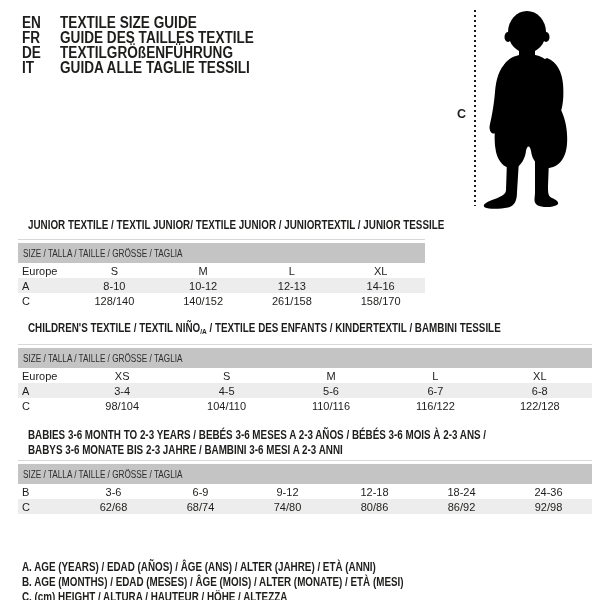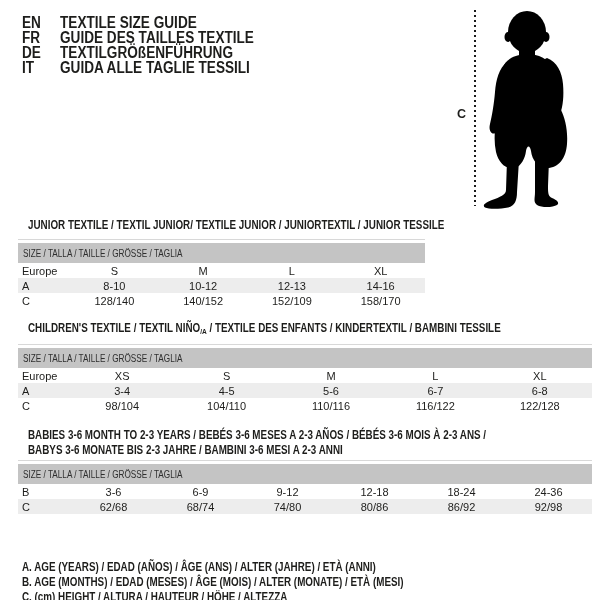--- a/index.html
+++ b/index.html
@@ -107,21 +107,21 @@
       <span class="cell lbl">A</span>
       <span class="cell">8-10</span>
       <span class="cell">10-12</span>
       <span class="cell">12-13</span>
       <span class="cell">14-16</span>
     </div>
     <div class="t-row cols5">
       <span class="cell lbl">C</span>
       <span class="cell">128/140</span>
       <span class="cell">140/152</span>
-      <span class="cell">152/109</span>
+      <span class="cell">261/158</span>
       <span class="cell">158/170</span>
     </div>
   </div>
 
   <div class="sec-title" style="top:321px;">
     <span class="cond"><span>CHILDREN'S TEXTILE / TEXTIL NIÑO</span><span class="subA">/A</span><span> / TEXTILE DES ENFANTS / KINDERTEXTIL / BAMBINI TESSILE</span></span>
   </div>
   <div class="size-table w2" style="top:344px;">
     <div class="t-rule"></div>
     <div class="t-bar">

